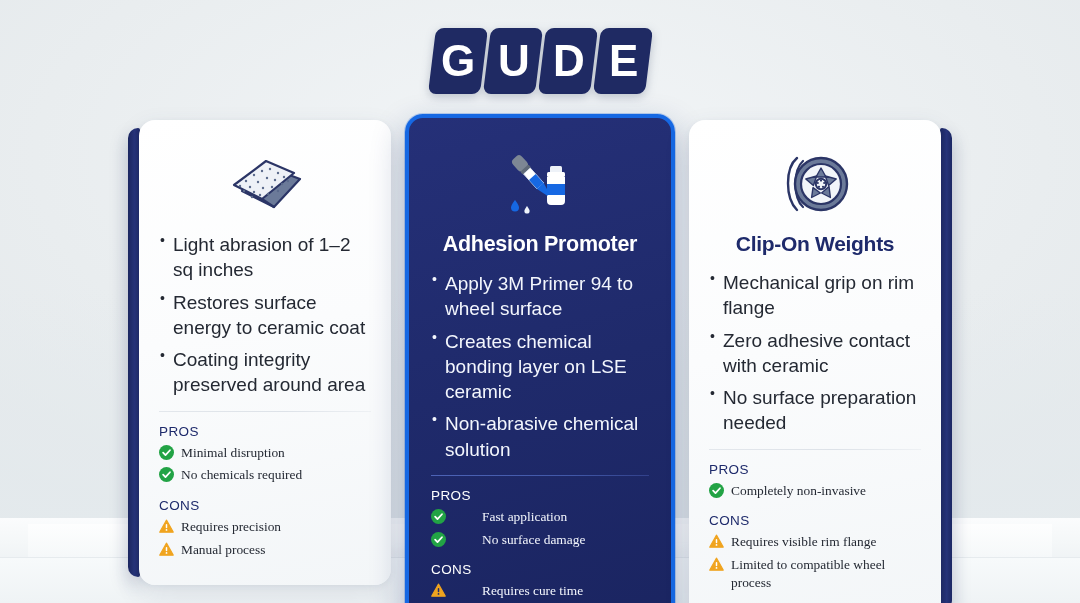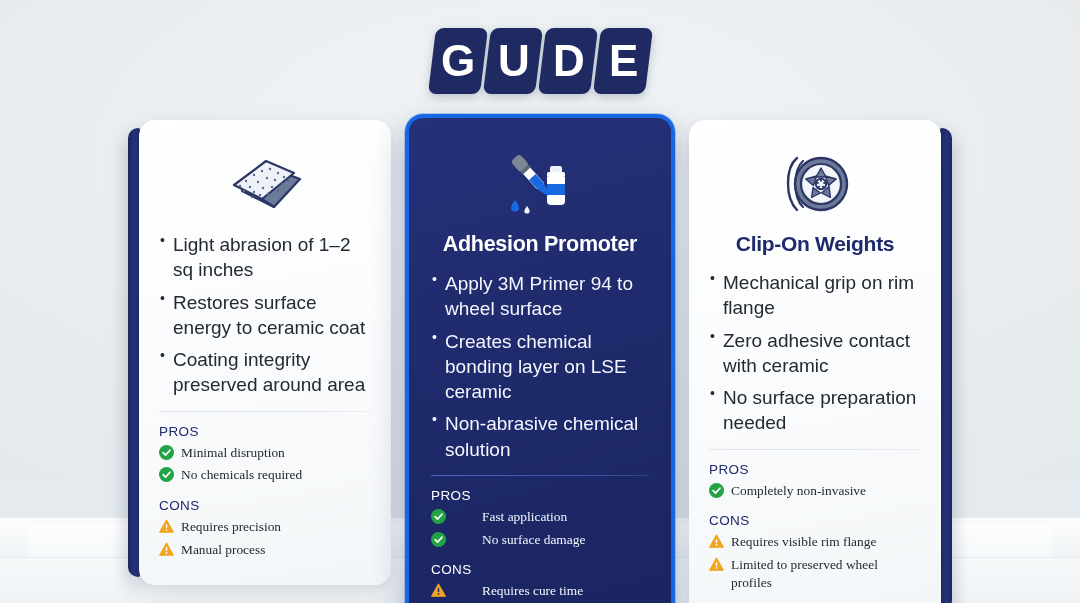--- a/index.html
+++ b/index.html
@@ -476,20 +476,20 @@
             <span>Requires visible rim flange</span>
           </li>
           <li>
             <span class="ic">
               <svg width="15" height="15" viewBox="0 0 16 16">
                   <path d="M8 1.2 L15.2 14 L0.8 14 Z" fill="#f0a41f" stroke="#f0a41f" stroke-width="1.2" stroke-linejoin="round"></path>
                   <rect x="7.2" y="5.4" width="1.6" height="4.4" rx=".8" fill="#fff"></rect>
                   <circle cx="8" cy="11.6" r="0.95" fill="#fff"></circle>
                 </svg>
             </span>
-            <span>Limited to preserved wheel profiles</span>
+            <span>Limited to compatible wheel process</span>
           </li>
         </ul>
       </div>
     </div>
 
   </div>
 </div>
 
 </body></html>

